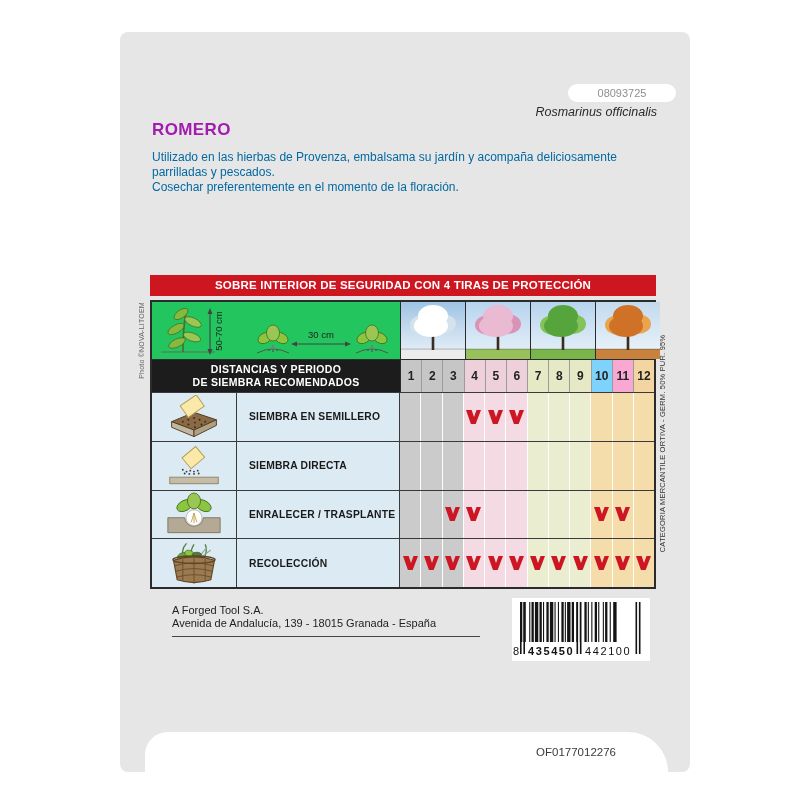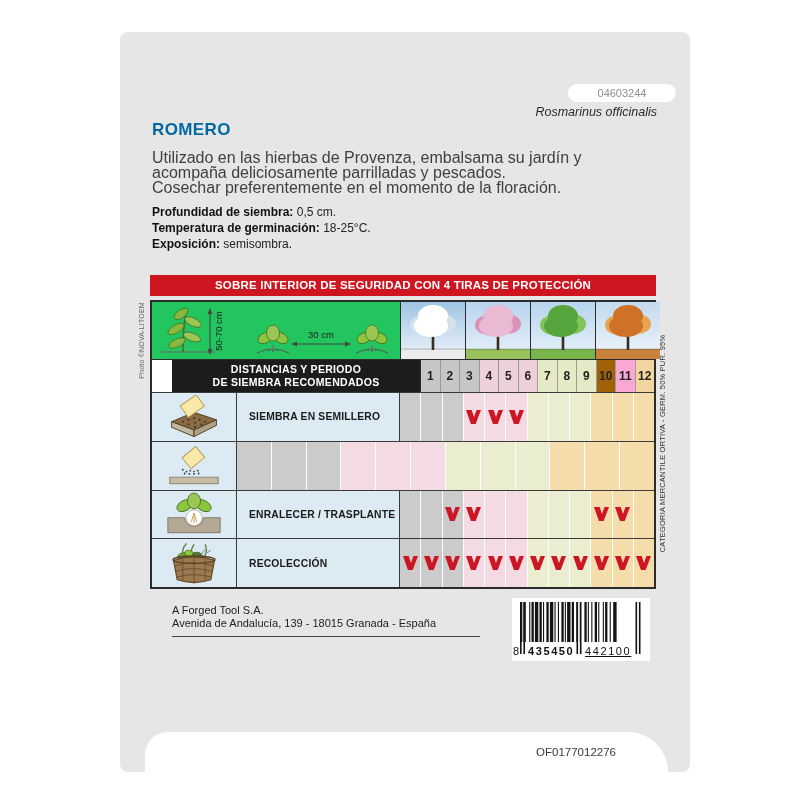--- a/index.html
+++ b/index.html
@@ -1,36 +1,36 @@
 <!DOCTYPE html>
 <html><head>
 <meta charset="utf-8">
 <style>
   html,body{margin:0;padding:0;}
   body{width:800px;height:800px;background:#ffffff;font-family:"Liberation Sans",sans-serif;position:relative;overflow:hidden;}
   .card{position:absolute;left:120px;top:32px;width:570px;height:740px;background:#e6e6e7;border-radius:8px;}
   .lot-pill{position:absolute;left:448px;top:52px;width:108px;height:18px;background:#fff;border-radius:10px;
     color:#8f8f8f;font-size:11px;text-align:center;line-height:18px;}
   .species{position:absolute;right:33px;top:73px;font-style:italic;font-size:12.5px;color:#2a2a2a;}
-  .title{position:absolute;left:32px;top:88px;font-size:17px;font-weight:bold;color:#0369a1;letter-spacing:.4px;margin:0;}
-  .desc{position:absolute;left:32px;top:118px;width:505px;font-size:16px;line-height:15px;color:#404040;}
+  .title{position:absolute;left:32px;top:88px;font-size:17px;font-weight:bold;color:#a21caf;letter-spacing:.4px;margin:0;}
+  .desc{position:absolute;left:32px;top:118px;width:505px;font-size:12px;line-height:15px;color:#0369a1;}
   .specs{position:absolute;left:32px;top:172px;font-size:12px;line-height:16px;color:#222;}
   .specs b{color:#111;}
   .banner{position:absolute;left:30px;top:243px;width:506px;height:21px;background:#ce1620;color:#fff;
     font-size:11.5px;font-weight:bold;text-align:center;line-height:21px;letter-spacing:.2px;}
   
   .chart{position:absolute;left:30px;top:268px;width:506px;height:289px;border:2px solid #2b2b2b;background:#fff;
     display:flex;flex-direction:column;box-sizing:border-box;}
   .row-pics{flex:0 0 57px;display:flex;}
   .pics-left{flex:0 0 248px;background:#22c55e;border-right:1px solid #2b2b2b;display:flex;align-items:center;justify-content:center;}
   .season-strip{flex:1;display:flex;}
   .season{flex:1;border-left:1px solid #2b2b2b;overflow:hidden;}
   .season:first-child{border-left:none;}
   .season svg{display:block;}
-  .row-header{flex:0 0 32px;display:flex;border-top:1px solid #2b2b2b;padding-left:20px;}
+  .row-header{flex:0 0 32px;display:flex;border-top:1px solid #2b2b2b;}
   .hdr-left{flex:0 0 248px;background:#1c1c1c;color:#fff;border-right:1px solid #2b2b2b;
     display:flex;flex-direction:column;align-items:center;justify-content:center;font-weight:bold;font-size:10.5px;line-height:13px;letter-spacing:.3px;}
   .hdr-months{flex:1;display:flex;}
   .mnum{flex:1;display:flex;align-items:center;justify-content:center;font-weight:bold;font-size:12px;color:#222;border-left:1px solid #9b9b9b;}
   .mnum:first-child{border-left:none;}
   .chart-body{flex:1;display:flex;flex-direction:column;}
   .drow{flex:1;display:flex;border-top:1px solid #3a3a3a;justify-content:flex-end;}
   .icon-cell{flex:0 0 84px;background:#dceaf3;border-right:1px solid #3a3a3a;display:flex;align-items:center;justify-content:center;}
   .label-cell{flex:0 0 163px;background:#dceaf3;border-right:1px solid #3a3a3a;display:flex;align-items:center;
     font-weight:bold;font-size:10.3px;color:#1a1a1a;letter-spacing:.2px;padding-left:12px;box-sizing:border-box;}
@@ -44,43 +44,38 @@
     transform:rotate(-90deg);letter-spacing:.2px;}
   
   .address{position:absolute;left:32px;top:572px;font-size:11px;line-height:13px;color:#222;margin-left:20px;}
   .divider{width:308px;border-top:1px solid #444;margin:6px 0 6px 0;}
   .confez{font-size:10.5px;color:#222;}
   .barcode{position:absolute;left:392px;top:566px;width:138px;height:63px;background:#fff;}
   .bc-digits{position:absolute;left:0;top:46px;width:138px;height:16px;font-size:11px;color:#111;}
   .bc-digits span{position:absolute;letter-spacing:1.6px;}
   .bc-d0{left:1px;top:1px;}
   .bc-d1{left:16px;top:1px;font-weight:bold;}
-  .bc-d2{left:73px;top:1px;text-decoration:underline;}
+  .bc-d2{left:73px;top:1px;}
   .bottom-band{position:absolute;left:25px;top:700px;width:523px;height:40px;background:#fff;border-radius:34px 60px 0 0;
     text-align:right;line-height:40px;font-size:11.5px;color:#3a3a3a;padding-right:52px;box-sizing:border-box;}
 </style>
 </head>
 <body>
 
 <div class="card">
 
-  <div class="lot-pill">04603244</div>
+  <div class="lot-pill">08093725</div>
   <div class="species">Rosmarinus officinalis</div>
   <h1 class="title">ROMERO</h1>
 
   <div class="desc">
     <div>Utilizado en las hierbas de Provenza, embalsama su jardín y acompaña deliciosamente parrilladas y pescados.</div>
     <div>Cosechar preferentemente en el momento de la floración.</div>
   </div>
 
-  <div class="specs">
-    <div><b>Profundidad de siembra:</b> <span>0,5 cm.</span></div>
-    <div><b>Temperatura de germinación:</b> <span>18-25°C.</span></div>
-    <div><b>Exposición:</b> <span>semisombra.</span></div>
-  </div>
 
   <div class="banner">SOBRE INTERIOR DE SEGURIDAD CON 4 TIRAS DE PROTECCIÓN</div>
 
   <div class="photo-credit">Photo ©NOVA-LITOEM</div>
   <div class="side-note">CATEGORIA MERCANTILE ORTIVA - GERM. 50% PUR. 95%</div>
 
   <div class="chart">
     <div class="row-pics">
       <div class="pics-left">
         <svg width="246" height="56" viewBox="0 0 246 56">
@@ -213,21 +208,21 @@
       <div class="hdr-months">
           <div class="mnum" style="background: rgb(198, 198, 199);">1</div>
           <div class="mnum" style="background: rgb(198, 198, 199);">2</div>
           <div class="mnum" style="background: rgb(198, 198, 199);">3</div>
           <div class="mnum" style="background: rgb(238, 208, 219);">4</div>
           <div class="mnum" style="background: rgb(238, 208, 219);">5</div>
           <div class="mnum" style="background: rgb(238, 208, 219);">6</div>
           <div class="mnum" style="background: rgb(229, 233, 197);">7</div>
           <div class="mnum" style="background: rgb(229, 233, 197);">8</div>
           <div class="mnum" style="background: rgb(229, 233, 197);">9</div>
-          <div class="mnum" style="background: #a16207;">10</div>
+          <div class="mnum" style="background: #7dd3fc;">10</div>
           <div class="mnum" style="background: #f9a8d4;">11</div>
           <div class="mnum" style="background: rgb(242, 213, 160);">12</div>
         </div>
     </div>
 
     <div class="chart-body">
         <div class="drow">
           <div class="icon-cell">
             <svg width="56" height="44" viewBox="0 0 60 46">
               <path d="M6,28 L30,18 L54,26 L30,37 Z" fill="#8a6a45" stroke="#4e3a24" stroke-width="1"></path>
@@ -290,20 +285,21 @@
                 <circle cx="30" cy="29" r="1"></circle>
                 <circle cx="34" cy="28" r="1"></circle>
                 <circle cx="20" cy="31" r="1"></circle>
                 <circle cx="25" cy="31.5" r="1"></circle>
                 <circle cx="30" cy="31.5" r="1"></circle>
                 <circle cx="35" cy="31" r="1"></circle>
               </g>
               <rect x="4" y="35" width="52" height="7" fill="#c6bca6" stroke="#8d8470" stroke-width="1"></rect>
             </svg>
           </div>
+          <div class="label-cell">SIEMBRA DIRECTA</div>
           <div class="mcells">
             <div class="mcell" style="background: rgb(203, 203, 204);"></div>
             <div class="mcell" style="background: rgb(203, 203, 204);"></div>
             <div class="mcell" style="background: rgb(203, 203, 204);"></div>
             <div class="mcell" style="background: rgb(243, 218, 227);"></div>
             <div class="mcell" style="background: rgb(243, 218, 227);"></div>
             <div class="mcell" style="background: rgb(243, 218, 227);"></div>
             <div class="mcell" style="background: rgb(234, 237, 207);"></div>
             <div class="mcell" style="background: rgb(234, 237, 207);"></div>
             <div class="mcell" style="background: rgb(234, 237, 207);"></div>

